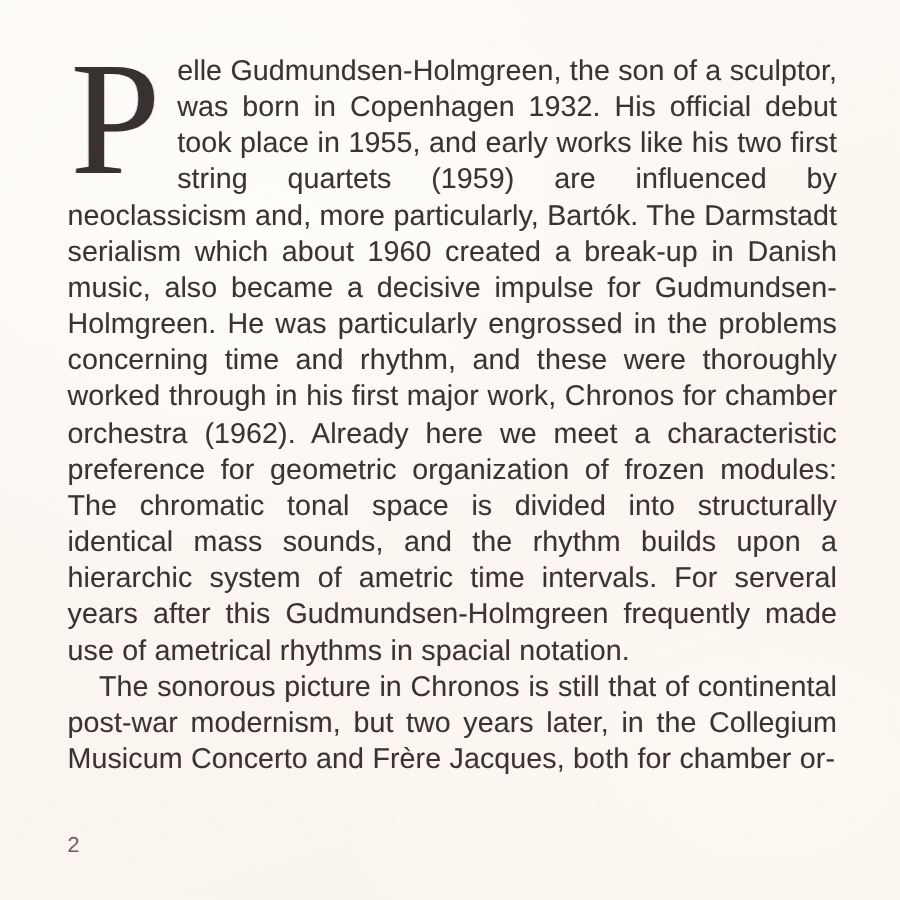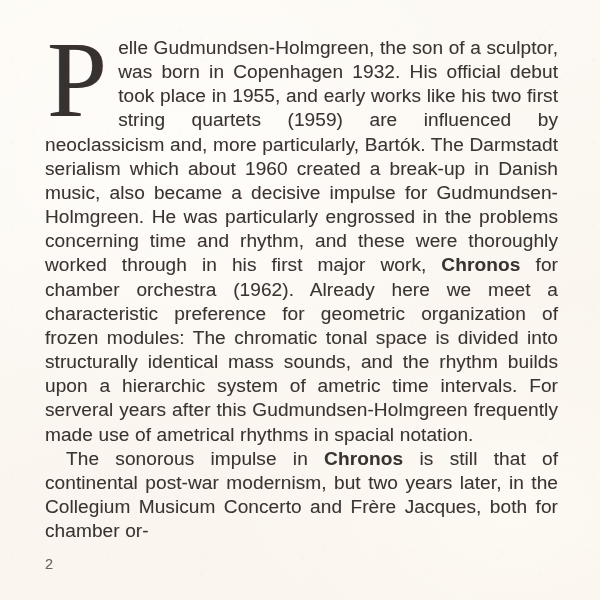--- a/index.html
+++ b/index.html
@@ -69,21 +69,21 @@
     font-weight: 400;
     color: #37312f;
     margin: 2px 11px -6px 2px;
     padding: 0;
     text-shadow:
       -0.6px 0 0 rgba(60,110,170,0.30),
        0.6px 0 0 rgba(190,60,40,0.22);
   }
 
   .bold {
-    font-weight: bold;
+    font-weight: normal;
     letter-spacing: 0.1px;
   }
 
   #para2 {
     text-indent: 21px;
   }
 
   #pagenum {
     position: absolute;
     left: 45px;
@@ -104,19 +104,19 @@
 <body>
 
 <div id="page">
 
   <div id="grain"></div>
 
   <div id="textblock">
 
     <p class="para fringe"><span id="dropcap">P</span><span>elle Gudmundsen-Holmgreen, the son of a sculptor, was born in Copenhagen 1932. His official debut took place in 1955, and early works like his two first string quartets (1959) are influenced by neoclassicism and, more particularly, Bartók. The Darmstadt serialism which about 1960 created a break-up in Danish music, also became a decisive impulse for Gudmundsen-Holmgreen. He was particularly engrossed in the problems concerning time and rhythm, and these were thoroughly worked through in his first major work, </span><span class="bold">Chronos</span><span> for chamber orchestra (1962). Already here we meet a characteristic preference for geometric organization of frozen modules: The chromatic tonal space is divided into structurally identical mass sounds,  and the rhythm builds upon a hierarchic system of ametric time intervals. For serveral years after this Gudmundsen-Holmgreen frequently made use of ametrical rhythms in spacial notation.</span></p>
 
-    <p class="para fringe" id="para2"><span>The sonorous impulse in </span><span class="bold">Chronos</span><span> is still that of continental post-war modernism, but two years later, in the Collegium Musicum Concerto and Frère Jacques, both for chamber or-</span></p>
+    <p class="para fringe" id="para2"><span>The sonorous picture in </span><span class="bold">Chronos</span><span> is still that of continental post-war modernism, but two years later, in the Collegium Musicum Concerto and Frère Jacques, both for chamber or-</span></p>
 
   </div>
 
   <div id="pagenum" class="fringe">2</div>
 
 </div>
 
 </body></html>

